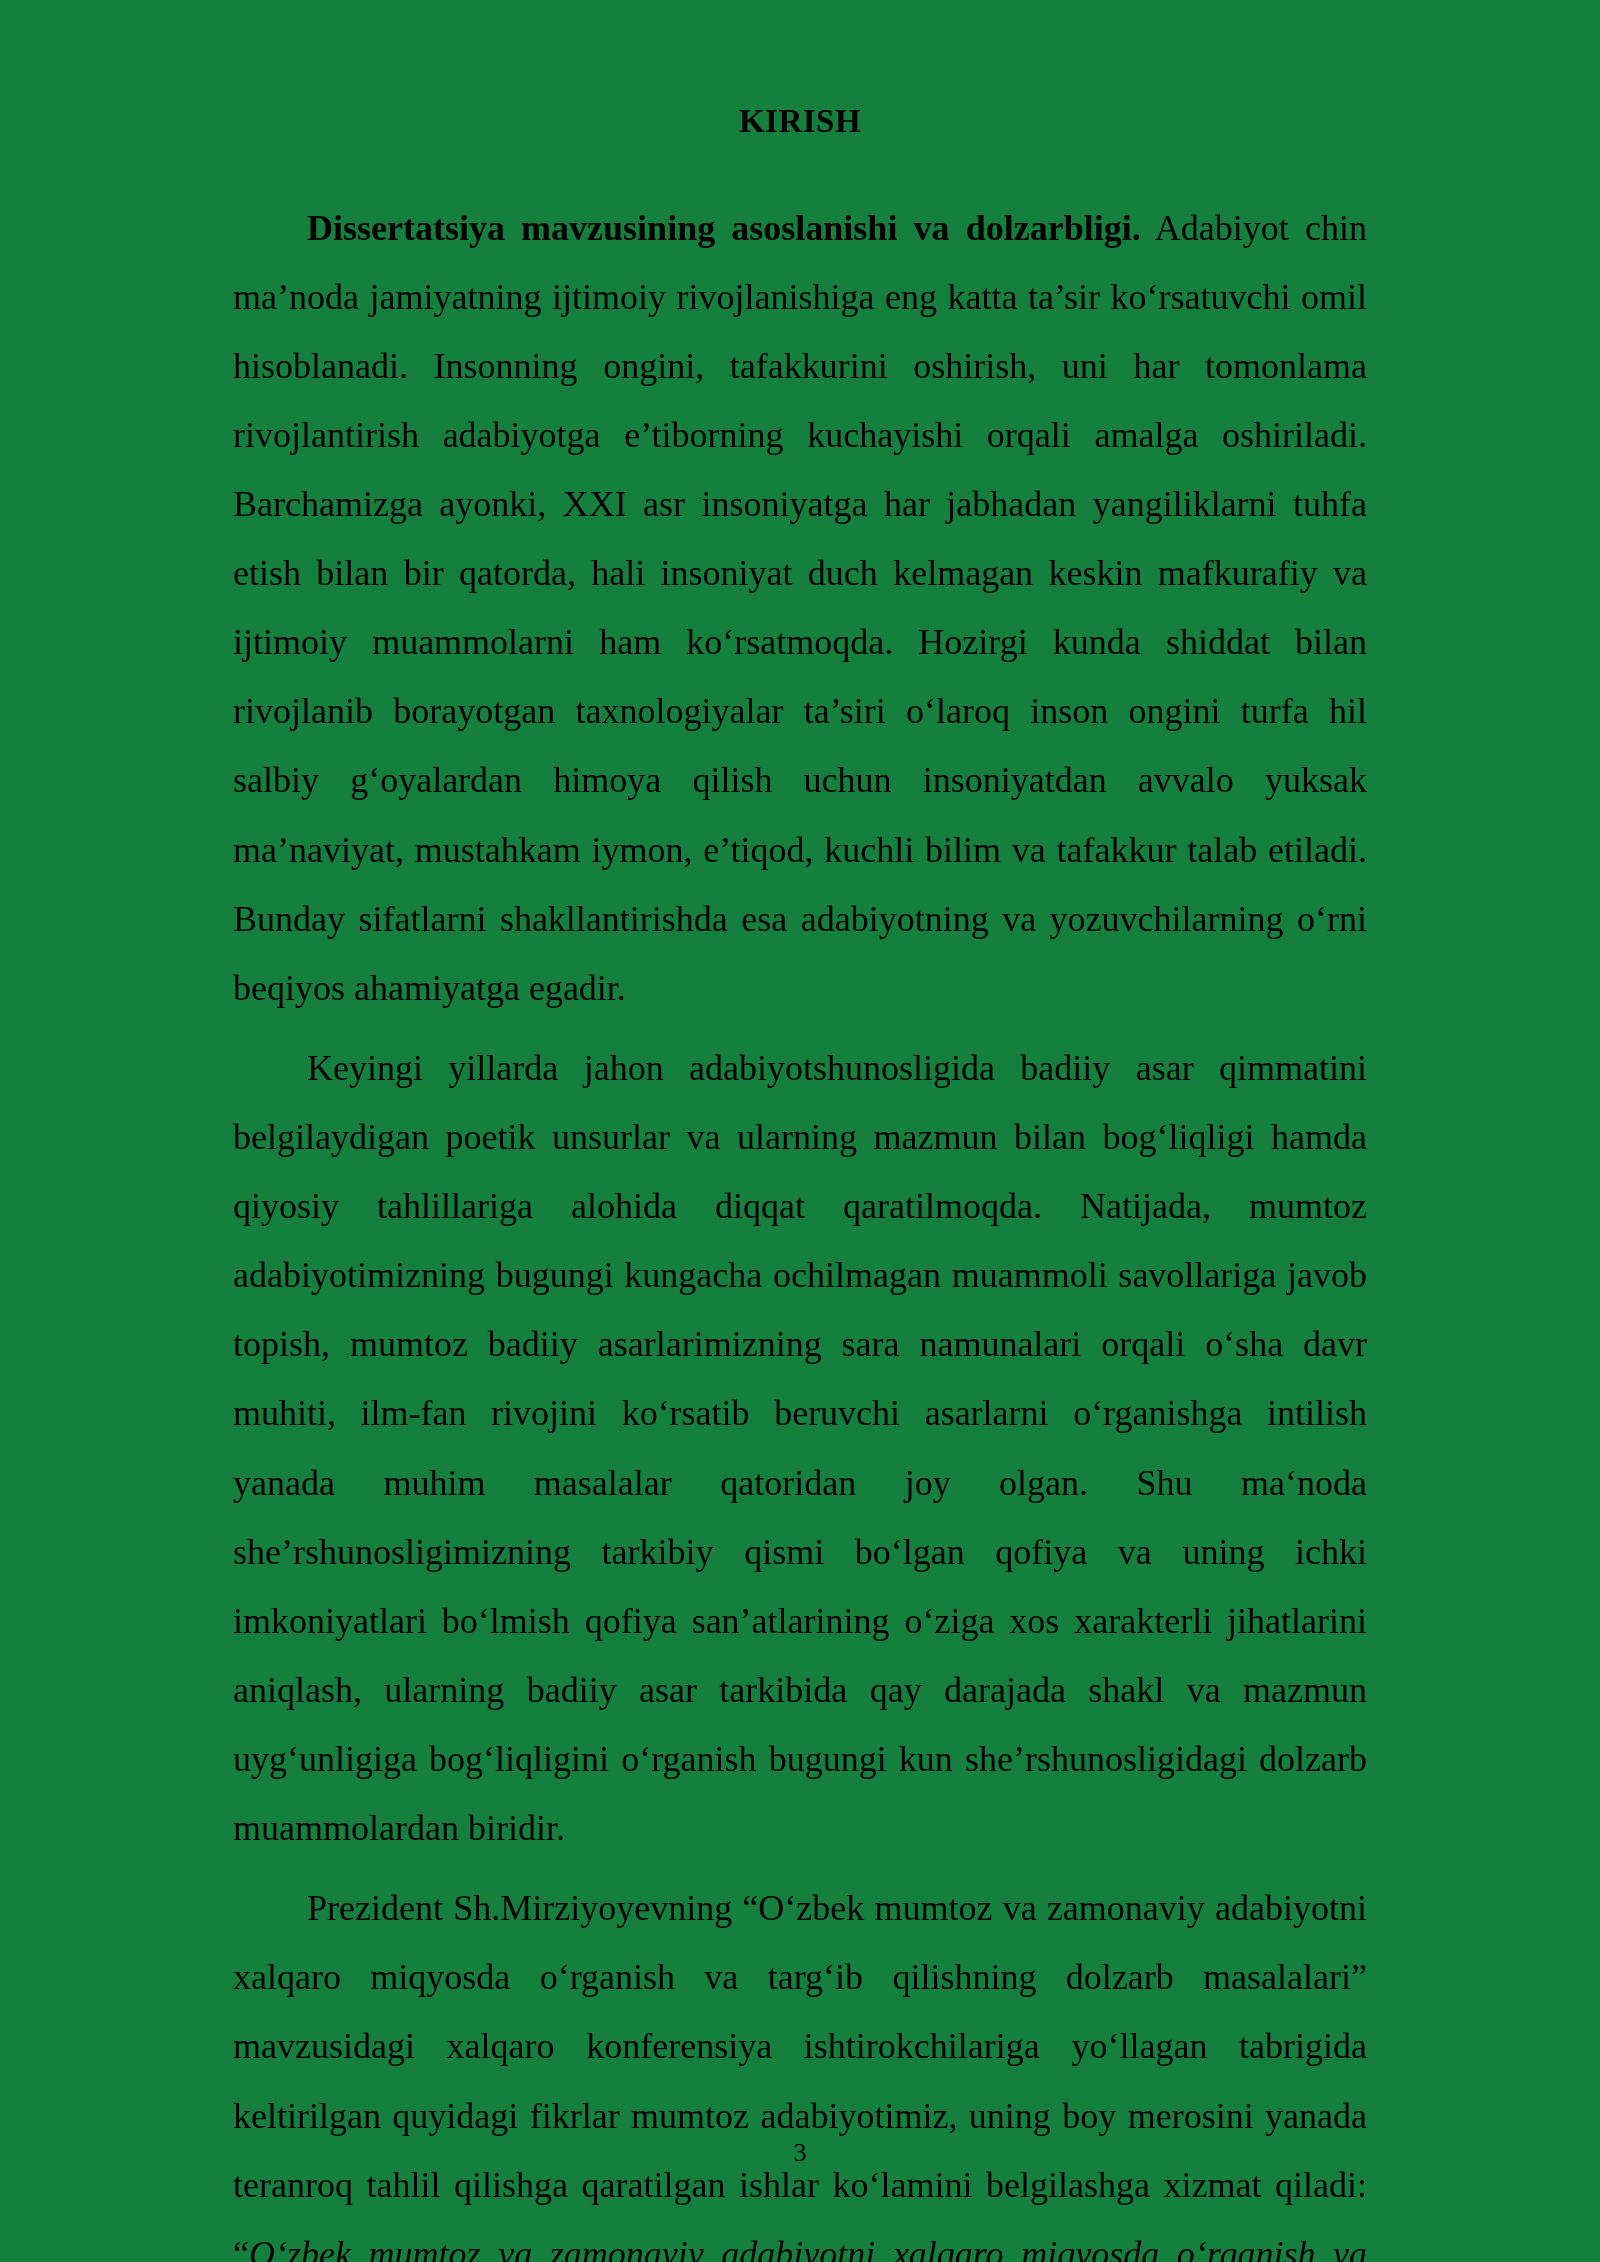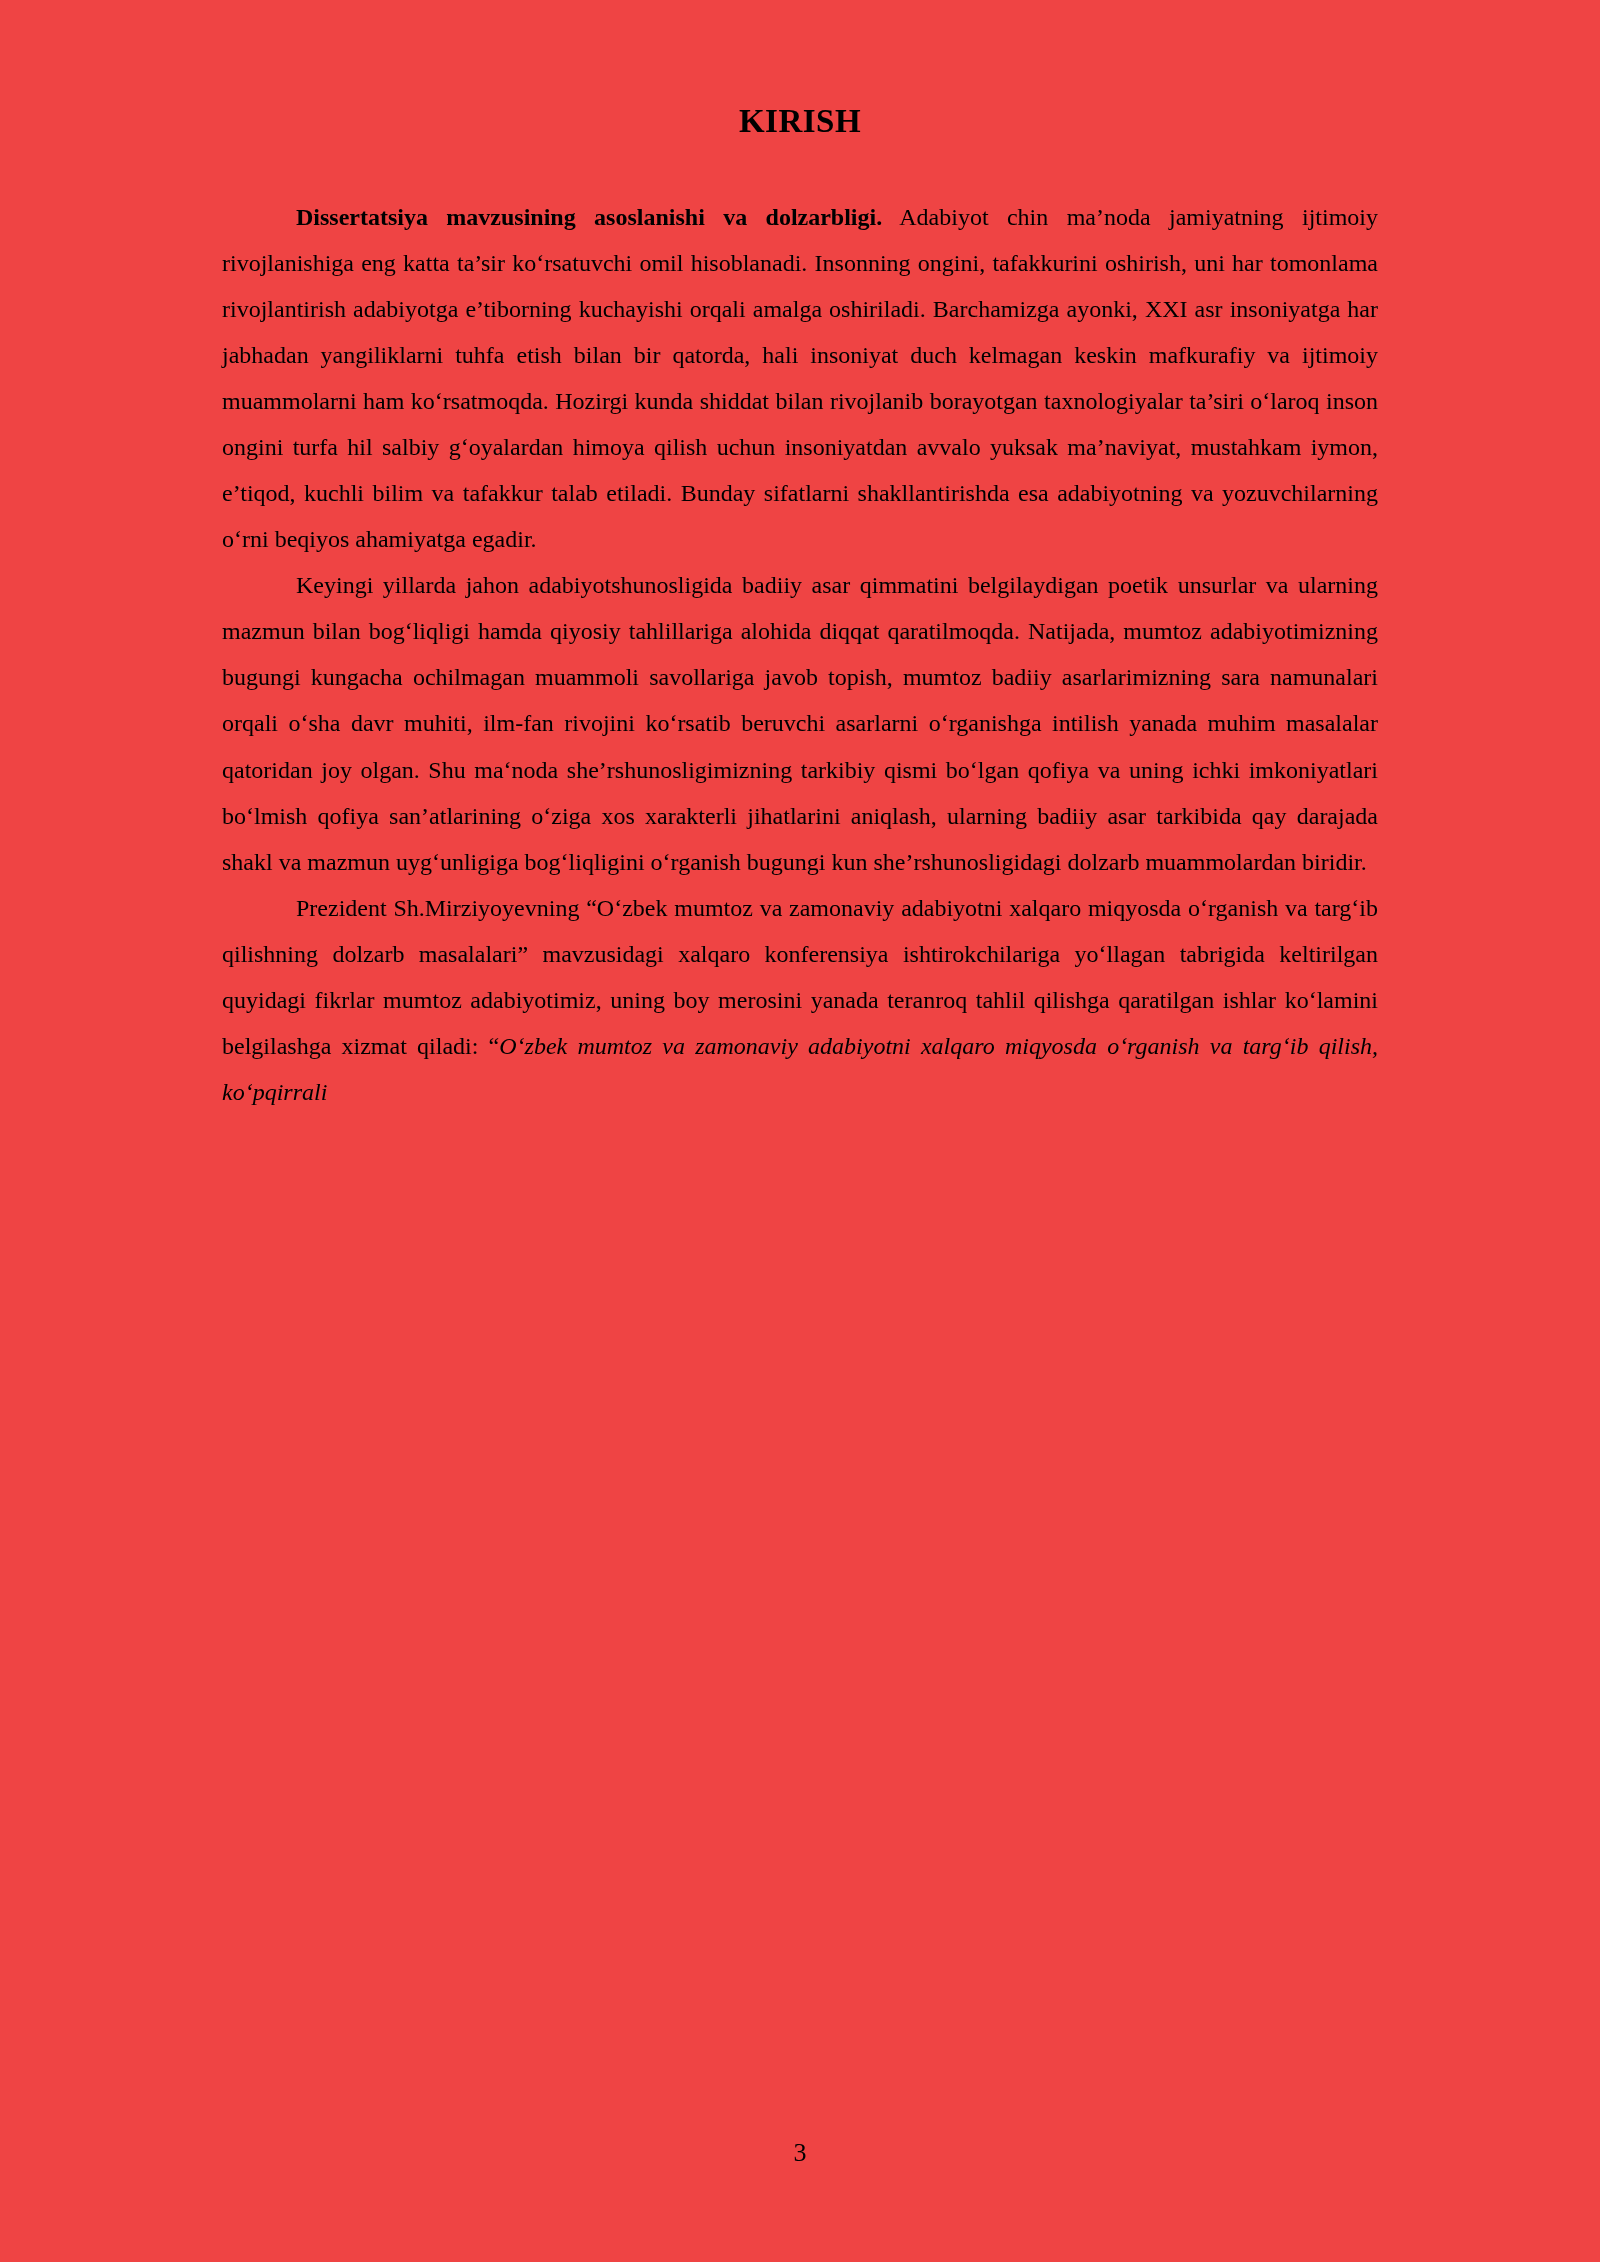--- a/index.html
+++ b/index.html
@@ -9,21 +9,21 @@
   }
   body {
     font-family: "Liberation Serif", "DejaVu Serif", serif;
     color: #000000;
   }
   .page {
     position: relative;
     width: 1600px;
     height: 2262px;
     margin: 0 auto;
-    background: #ef4444;
+    background: #15803d;
     box-sizing: border-box;
     padding: 16px;
     overflow: hidden;
   }
   .content {
     position: absolute;
     left: 222px;
     top: 0;
     width: 1156px;
   }
@@ -32,23 +32,23 @@
     font-weight: bold;
     font-size: 33px;
     letter-spacing: 0.5px;
     margin: 0;
     padding-top: 102px;
     line-height: 1.2;
   }
   .para {
     text-align: justify;
     text-justify: inter-word;
-    font-size: 24px;
+    font-size: 36px;
     line-height: 1.92;
-    margin: 0;
+    margin: 11px;
     text-indent: 74px;
     hyphens: none;
   }
   .para.first {
     margin-top: 52px;
   }
   .lead-bold {
     font-weight: bold;
   }
   .quote-italic {

